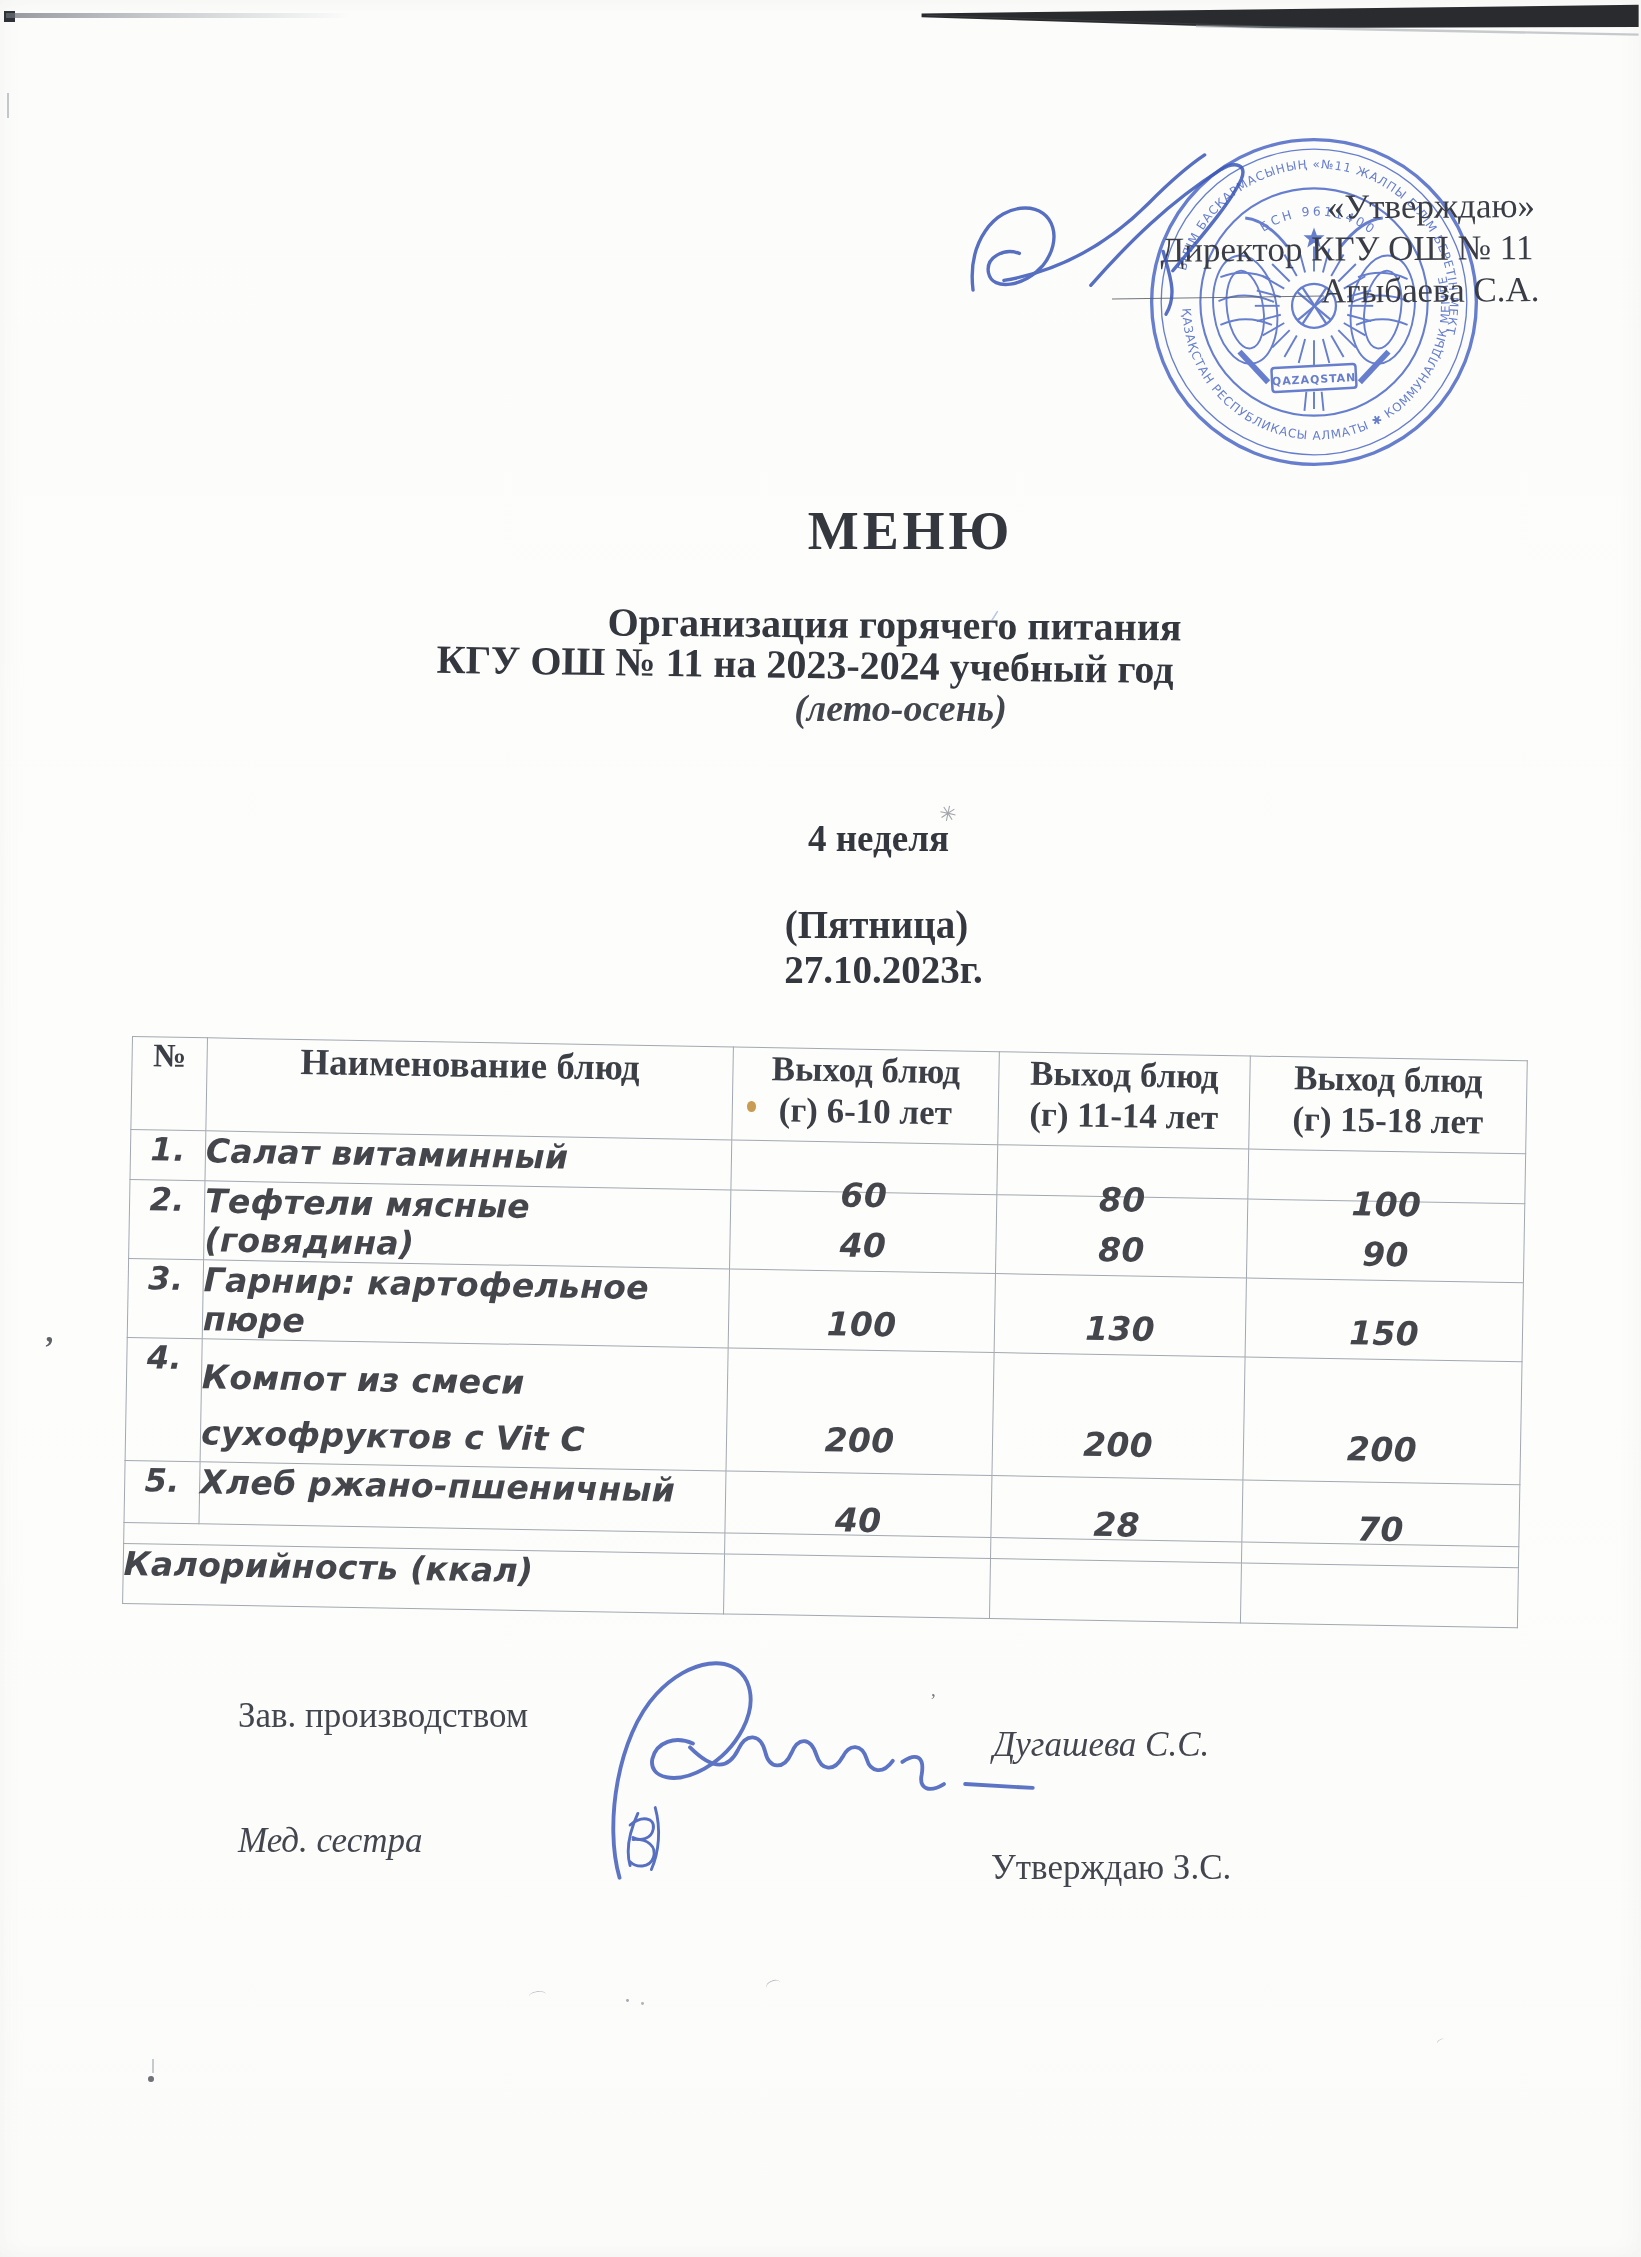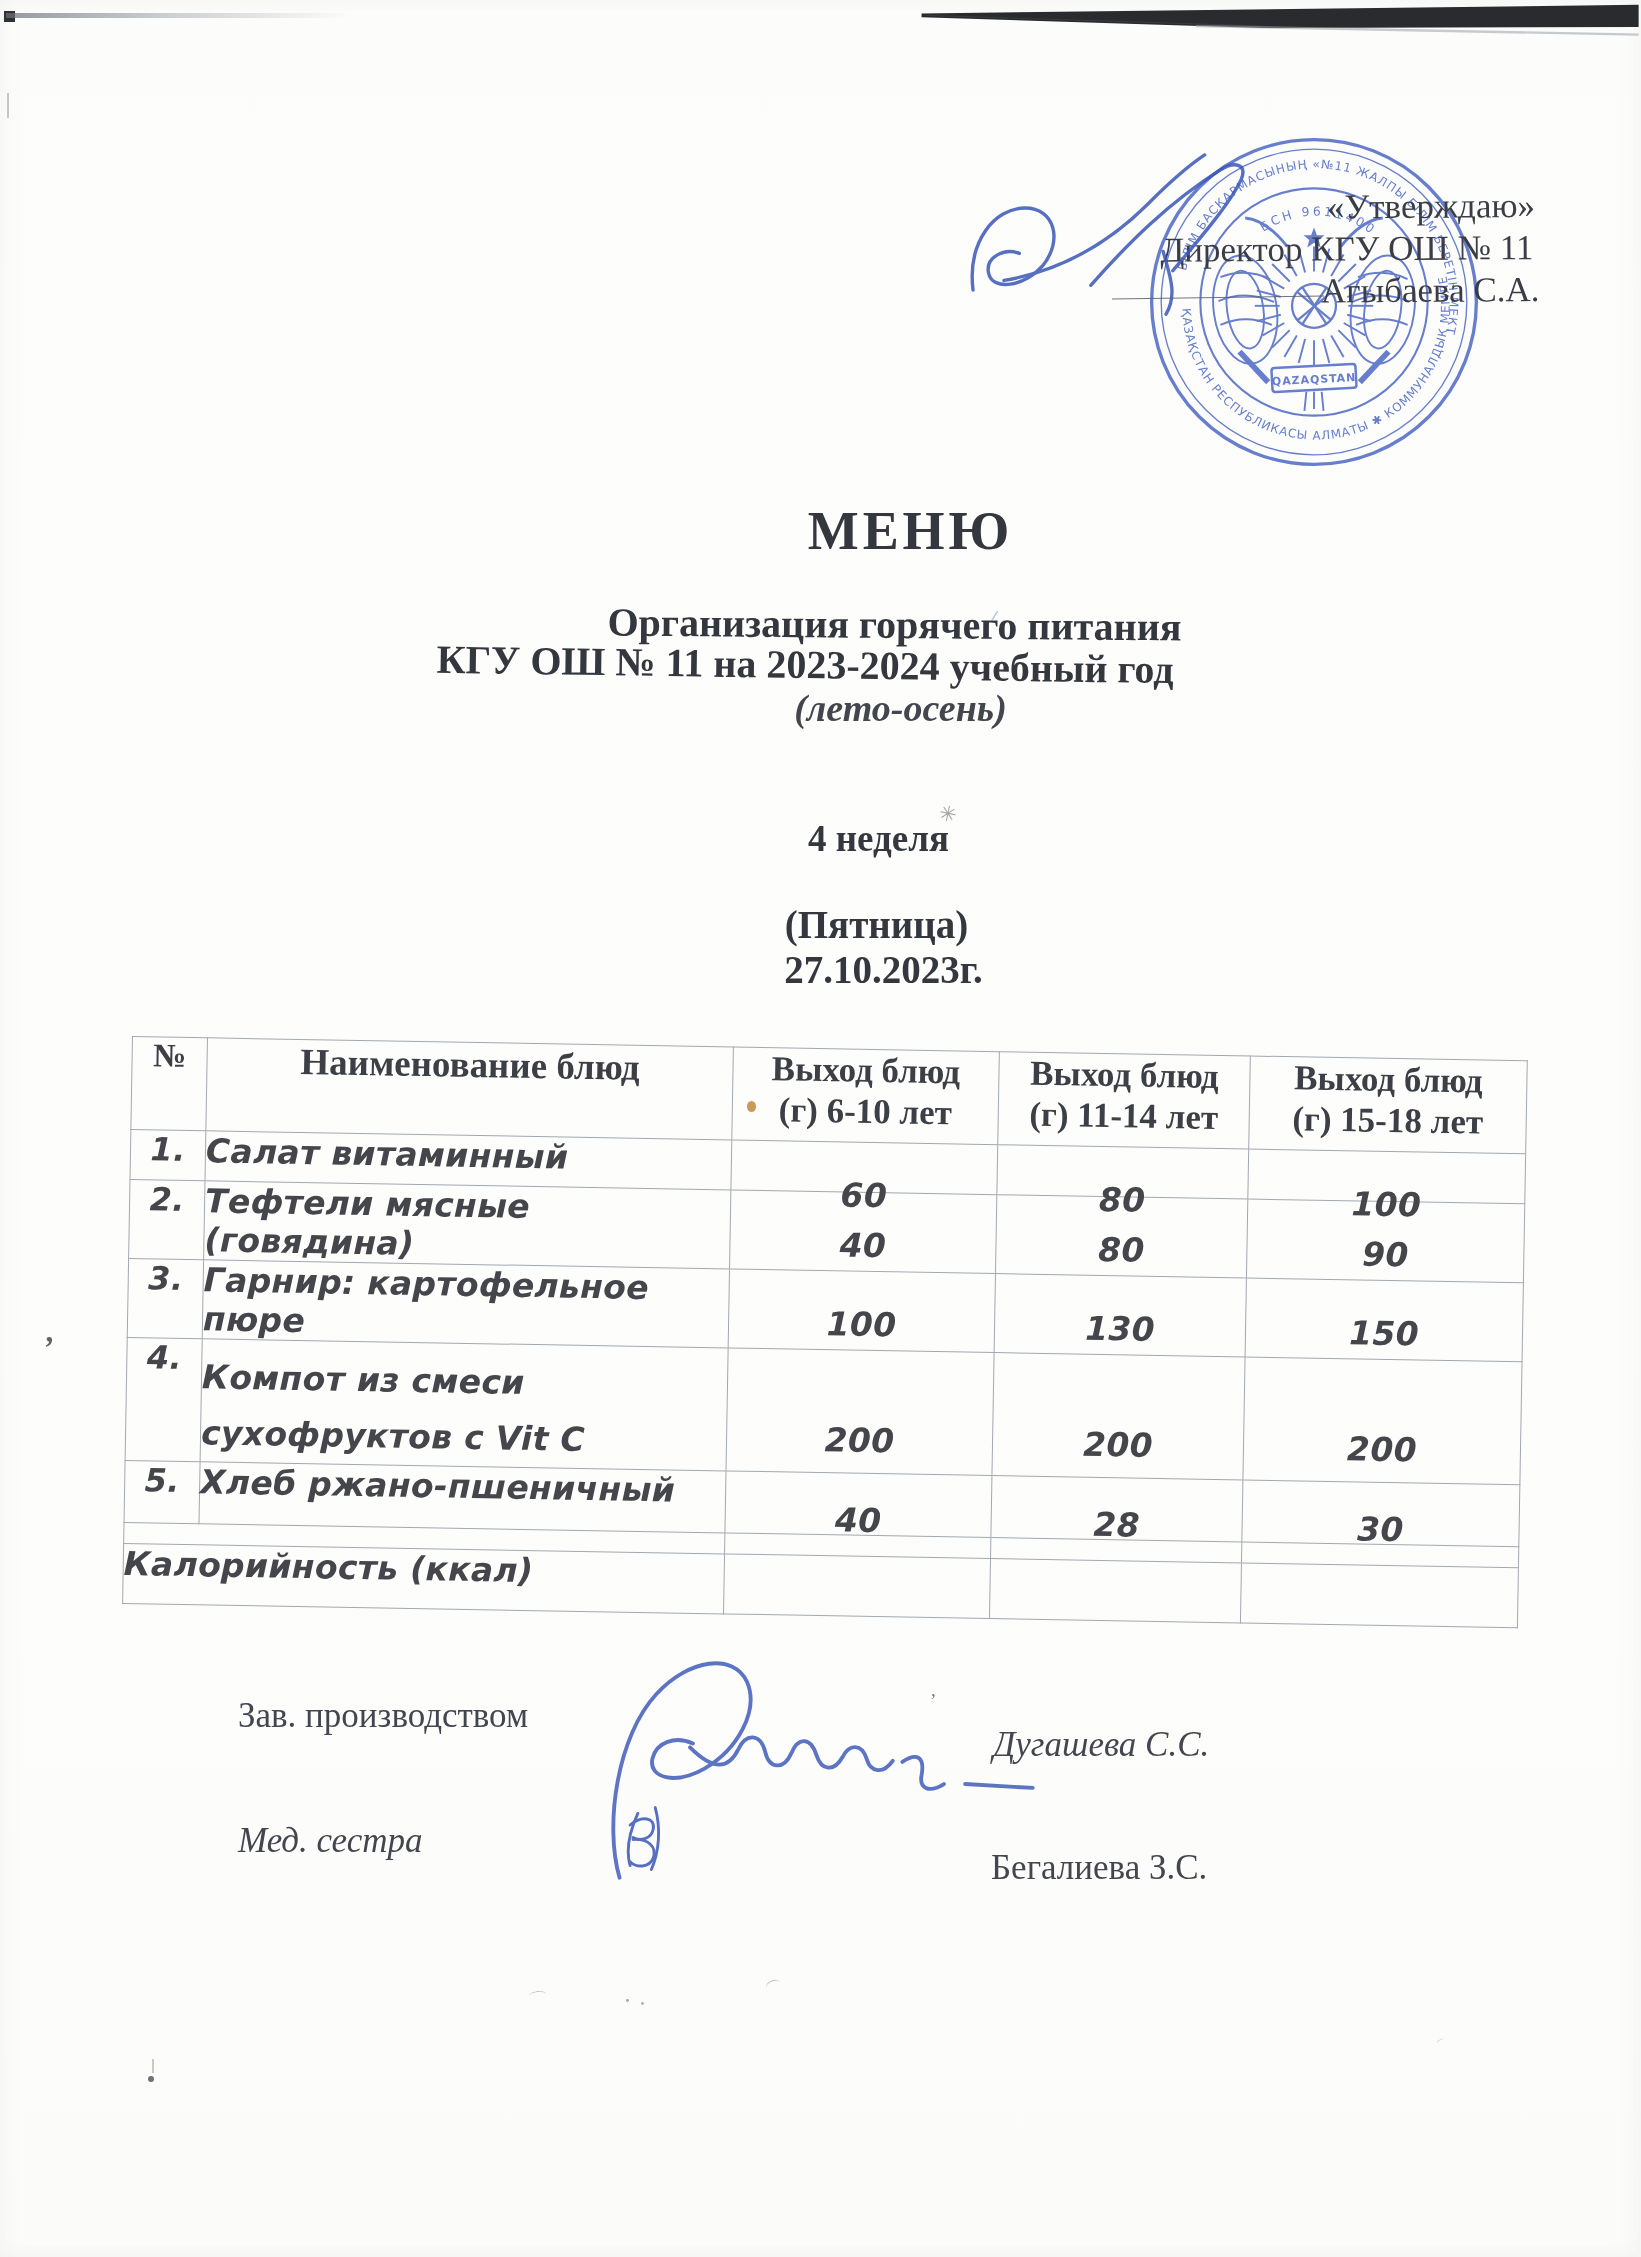--- a/index.html
+++ b/index.html
@@ -278,42 +278,42 @@
         </td>
         <td class="c-val hand"><span class="v">200</span></td>
         <td class="c-val hand"><span class="v">200</span></td>
         <td class="c-val hand"><span class="v">200</span></td>
       </tr>
       <tr class="r5">
         <td class="c-num hand">5.</td>
         <td class="c-dish hand">Хлеб ржано-пшеничный</td>
         <td class="c-val hand"><span class="v">40</span></td>
         <td class="c-val hand"><span class="v">28</span></td>
-        <td class="c-val hand"><span class="v">30</span></td>
+        <td class="c-val hand"><span class="v">70</span></td>
       </tr>
       <tr class="spacer">
         <td colspan="2"></td>
         <td></td>
         <td></td>
         <td></td>
       </tr>
       <tr class="kcal">
         <td colspan="2" class="c-kcal hand">Калорийность (ккал)</td>
         <td></td>
         <td></td>
         <td></td>
       </tr>
     </tbody>
       </table>
   </div>
 
   <div class="abs sig-text role1">Зав. производством</div>
   <div class="abs sig-text name1">Дугашева С.С.</div>
   <div class="abs sig-text role2">Мед. сестра</div>
-  <div class="abs sig-text name2">Бегалиева З.С.</div>
+  <div class="abs sig-text name2">Утверждаю З.С.</div>
 
   <svg class="abs ink" style="left:579px; top:1641px;" width="502" height="261" viewBox="0 0 520 270">
     <g stroke-width="4" opacity=".82">
       <path d="M 42,245 C 26,190 40,98 80,55 C 114,18 160,12 174,42 C 187,72 164,112 130,132 C 100,149 72,142 76,122 C 80,104 100,98 118,106"></path>
       <path d="M 115,110 C 140,135 155,132 165,112 C 173,95 188,95 193,115 C 197,132 212,134 220,116 C 227,99 240,99 246,118 C 251,134 264,136 273,120 C 280,106 293,106 298,122 C 302,136 315,138 325,124"></path>
       <path d="M 335,125 C 350,115 358,120 355,138 C 352,152 362,158 378,148"></path>
       <path d="M 400,148 L 470,152"></path>
     </g>
   </svg>
 

